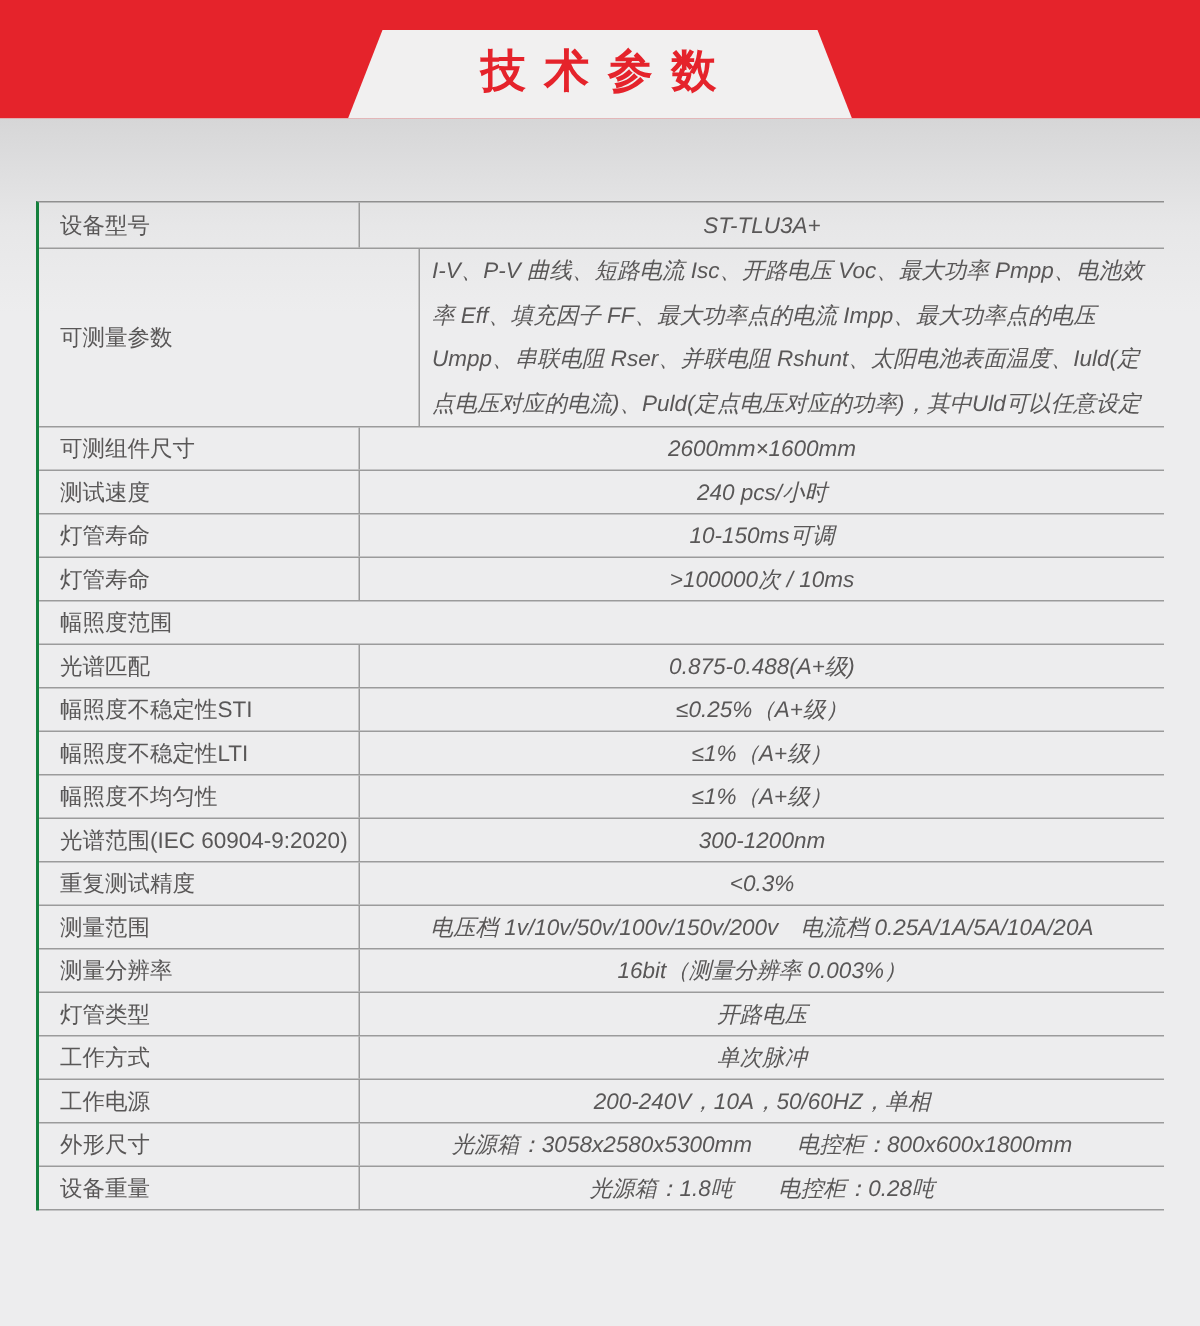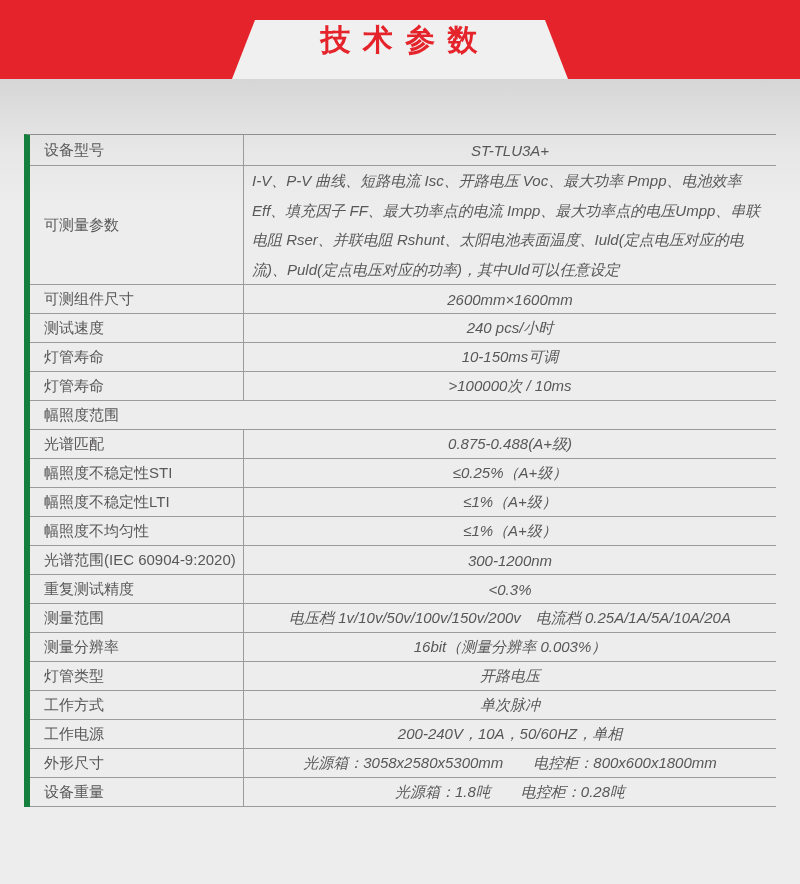--- a/index.html
+++ b/index.html
@@ -20,35 +20,35 @@
   .band-shadow {
     position: absolute; left: 0; top: 79px;
     width: 800px; height: 130px;
     background: linear-gradient(180deg, #d6d6d7 0%, #e7e7e8 55%, #ededee 100%);
   }
   .banner-panel {
     position: absolute; left: 232px; top: 20px;
     width: 336px; height: 59px;
     background: #f1f0f0;
     clip-path: polygon(23px 0, 313px 0, 336px 100%, 0 100%);
-    display: flex; align-items: flex-start; justify-content: center;
+    display: flex; align-items: center; justify-content: center;
   }
   .banner-title {
     color: #e5232b;
     font-size: 30px;
     font-weight: bold;
     letter-spacing: 2px;
     padding-bottom: 4px;
   }
   
   .spec-table {
     position: absolute; left: 24px; top: 134px;
     width: 752px;
     border-top: 1px solid #8f8f8f;
-    border-left: 6px solid #15803d;
+    border-left: 2px solid #15803d;
     color: #595757;
     font-size: 15px;
   }
   .row {
     display: flex;
     border-bottom: 1px solid #9b9b9b;
     min-height: 29px;
   }
   .row.first { min-height: 31px; }
   .row.params { min-height: 118px; }
@@ -64,20 +64,21 @@
     justify-content: center;
     text-align: center;
     padding: 2px 6px;
     font-style: italic;
   }
   .row.params .cell.value {
     justify-content: flex-start;
     text-align: left;
     line-height: 29.5px;
     padding: 0 4px 0 8px;
+    margin-left: 40px;
   }
 </style>
 </head>
 <body>
 
 <div class="red-band"></div>
 <div class="band-shadow"></div>
 <div class="banner-panel">
   <div class="banner-title">技 术 参 数</div>
 </div>

